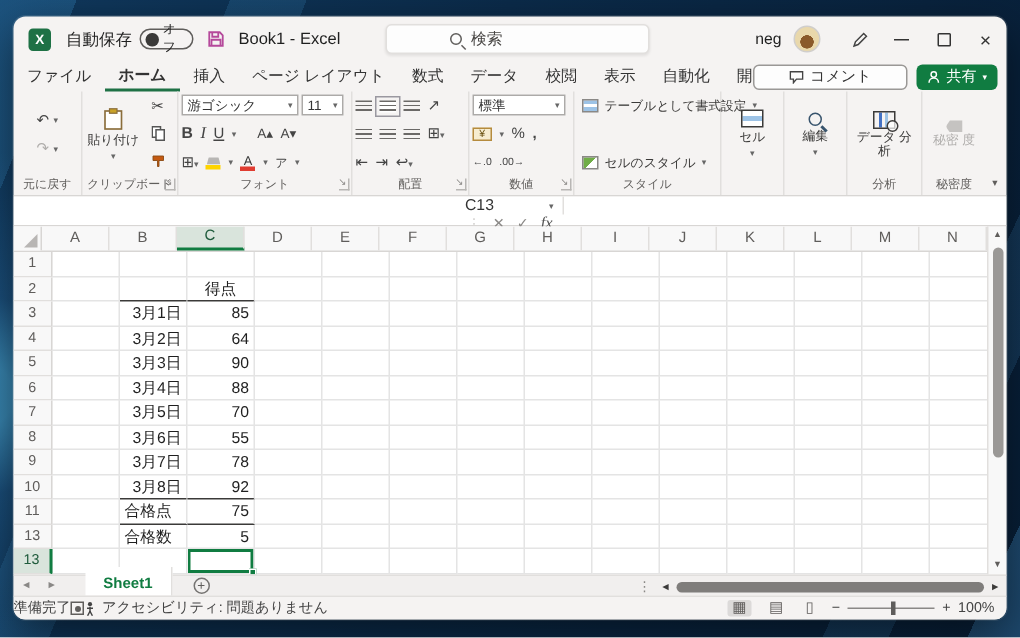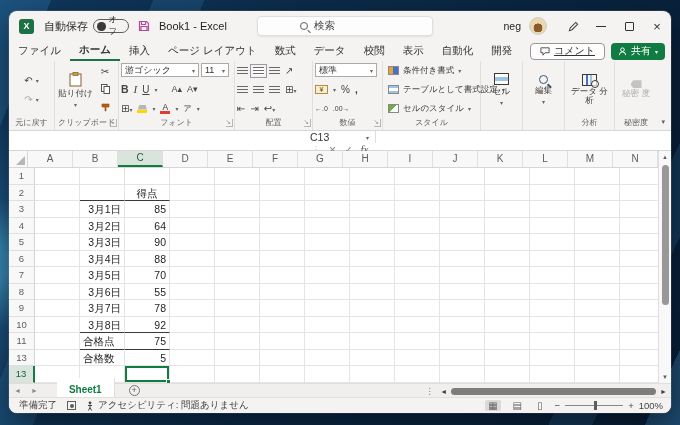--- a/index.html
+++ b/index.html
@@ -33,21 +33,21 @@
   .winbtn { width:28px; height:30px; display:flex; align-items:center; justify-content:center; color:#333; }
   .min-bar { width:10px; height:1px; background:#333; }
   .max-box { width:9px; height:9px; border:1px solid #333; border-radius:1px; }
   .close-x { font-size:13px; }
 
   
   .tabrow { position:absolute; left:0; top:30px; width:100%; height:20px; display:flex; align-items:center; font-size:10.5px; color:#333; }
   .rtab { padding:0 9px; height:100%; display:flex; align-items:center; }
   .rtab.selected { font-weight:bold; border-bottom:2.5px solid #1e7145; }
   .tab-actions { position:absolute; right:6px; top:0; height:20px; display:flex; align-items:center; gap:6px; }
-  .btn-comment { height:17px; border:1px solid #9a9896; border-radius:4px; background:#fdfdfd; display:flex; align-items:center; gap:4px; padding:0 9px; font-size:10px; color:#333;text-decoration:underline; }
+  .btn-comment { height:17px; border:1px solid #9a9896; border-radius:4px; background:#fdfdfd; display:flex; align-items:center; gap:4px; padding:0 23px; font-size:10px; color:#333; }
   .btn-share { height:17px; border-radius:4px; background:#107c41; color:#fff; display:flex; align-items:center; gap:4px; padding:0 7px; font-size:10px; }
 
   
   .ribbon { position:absolute; left:0; top:50px; width:100%; height:70px; border-bottom:1px solid #d8d6d4; display:flex; }
   .grp { display:flex; flex-direction:column; border-right:1px solid #e1dfdd; }
   .grp-c { flex:1; display:flex; padding:2px 2px 0 2px; }
   .grp-l { height:14px; font-size:8px; color:#605e5c; text-align:center; position:relative; line-height:13px; white-space:nowrap; }
   .launch { position:absolute; right:1px; bottom:3px; font-size:6.5px; color:#8a8886; line-height:1; border:1px solid #b8b6b4; border-top:none; border-left:none; padding:0 1px 1px 0; }
   .col3 { display:flex; flex-direction:column; justify-content:space-between; }
   .mini { display:flex; align-items:center; gap:3px; font-size:10px; color:#444; height:15px; }
@@ -129,21 +129,21 @@
   .navarr { color:#8a8886; font-size:7px; padding:0 5px; }
   .sheettab { height:14px; background:#fff; color:#107c41; font-weight:bold; padding:12px 12px; display:flex; align-items:center; border-bottom:2px solid #107c41; border-right:1px solid #e1dfdd; margin-left:14px; font-size:10px; }
   .addsheet { width:11px; height:11px; border:1px solid #767472; border-radius:50%; color:#605e5c; font-size:9px; line-height:9px; text-align:center; margin-left:14px; }
   .hscroll { position:absolute; right:4px; top:2px; display:flex; align-items:center; gap:4px; }
   .dots { color:#8a8886; font-size:9px; margin-right:2px; }
   .hthumb { width:205px; height:7px; background:#7f7d7b; border-radius:4px; }
   .harr { color:#3b3a39; font-size:7px; }
 
   
   .statusbar { position:absolute; left:0; top:386px; width:100%; height:16px; background:#f5f3f2; border-top:1px solid #e1dfdd; display:flex; align-items:center; font-size:9.5px; color:#444; }
-  .sb-item { margin-left:10px; display:flex; align-items:center; gap:4px; }
+  .sb-item { display:flex; align-items:center; gap:4px; }
   .macroicon { width:9px; height:9px; border:1px solid #605e5c; display:flex; align-items:center; justify-content:center; }
   .macroicon i { width:4px; height:4px; background:#605e5c; border-radius:50%; }
   .sb-right { position:absolute; right:8px; display:flex; align-items:center; gap:9px; }
   .viewic { font-size:10px; color:#5f5d5b; padding:0 3px; }
   .viewic.on { background:#dcdad9; border-radius:2px; }
   .zoomer { display:flex; align-items:center; gap:5px; color:#444; }
   .zline { width:58px; height:1px; background:#8a8886; position:relative; }
   .zknob { position:absolute; left:50%; top:-4px; width:3px; height:9px; background:#5f5d5b; }
   svg { display:block; }
 </style>
@@ -342,25 +342,20 @@
             <span class="decim">←.0</span>
             <span class="decim">.00→</span>
           </div>
         </div>
         <div class="grp-l"><span>数値</span><span class="launch">↘</span></div>
       </div>
 
       <div class="grp g-styles">
         <div class="grp-c col3" style="padding-left:5px">
           <span class="st-row">
-              <span class="ic-sq ic-cond"></span>
-              <span>条件付き書式</span>
-              <span class="dd">▾</span>
-            </span>
-          <span class="st-row">
               <span class="ic-sq ic-table"></span>
               <span>テーブルとして書式設定</span>
               <span class="dd">▾</span>
             </span>
           <span class="st-row">
               <span class="ic-sq ic-cellst"></span>
               <span>セルのスタイル</span>
               <span class="dd">▾</span>
             </span>
         </div>

